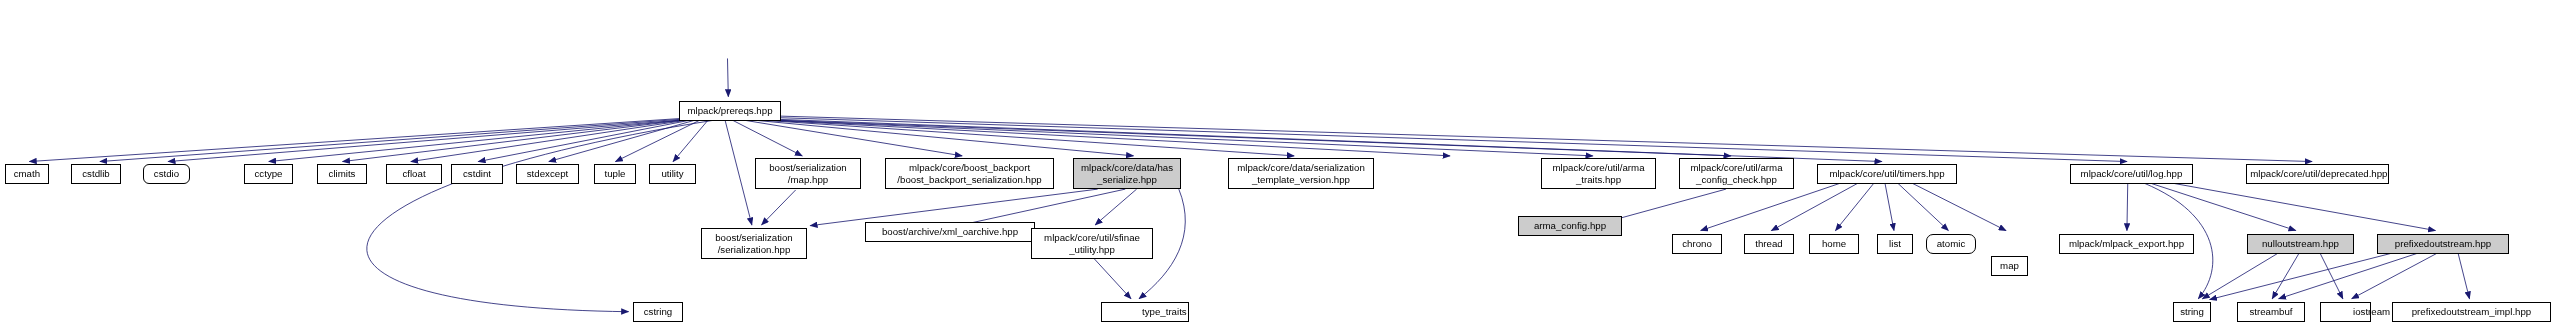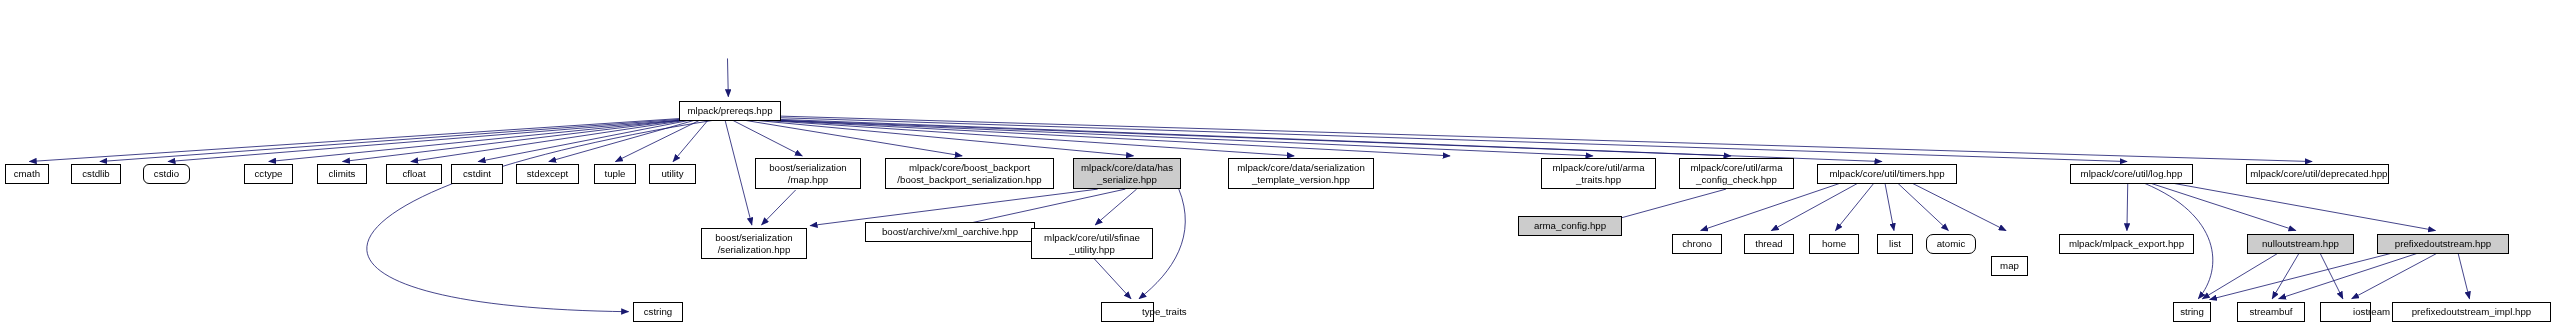--- a/index.html
+++ b/index.html
@@ -127,20 +127,20 @@
   <div class="node" style="left:1744px;top:234px;width:50px;">thread</div>
   <div class="node" style="left:1809px;top:234px;width:50px;">home</div>
   <div class="node" style="left:1877px;top:234px;width:36px;">list</div>
   <div class="node" style="left:1926px;top:234px;width:50px;border-radius:7px;">atomic</div>
   <div class="node" style="left:1991px;top:234px;width:37px;margin-top:22px;">map</div>
   <div class="node" style="left:2059px;top:234px;width:135px;">mlpack/mlpack_export.hpp</div>
   <div class="node shaded" style="left:2247px;top:234px;width:107px;">nulloutstream.hpp</div>
   <div class="node shaded" style="left:2377px;top:234px;width:132px;">prefixedoutstream.hpp</div>
 
   <div class="node" style="left:633px;top:302px;width:50px;">cstring</div>
-  <div class="node" style="left:1101px;top:302px;width:53px;padding-left:40px;">type_traits</div>
+  <div class="node" style="left:1101px;top:302px;width:88px;padding-left:40px;">type_traits</div>
   <div class="node" style="left:2173px;top:302px;width:38px;">string</div>
   <div class="node" style="left:2237px;top:302px;width:68px;">streambuf</div>
   <div class="node" style="left:2320px;top:302px;width:51px;padding-left:32px;">iostream</div>
   <div class="node" style="left:2392px;top:302px;width:159px;">prefixedoutstream_impl.hpp</div>
 
 </div>
 
 
 </body></html>

